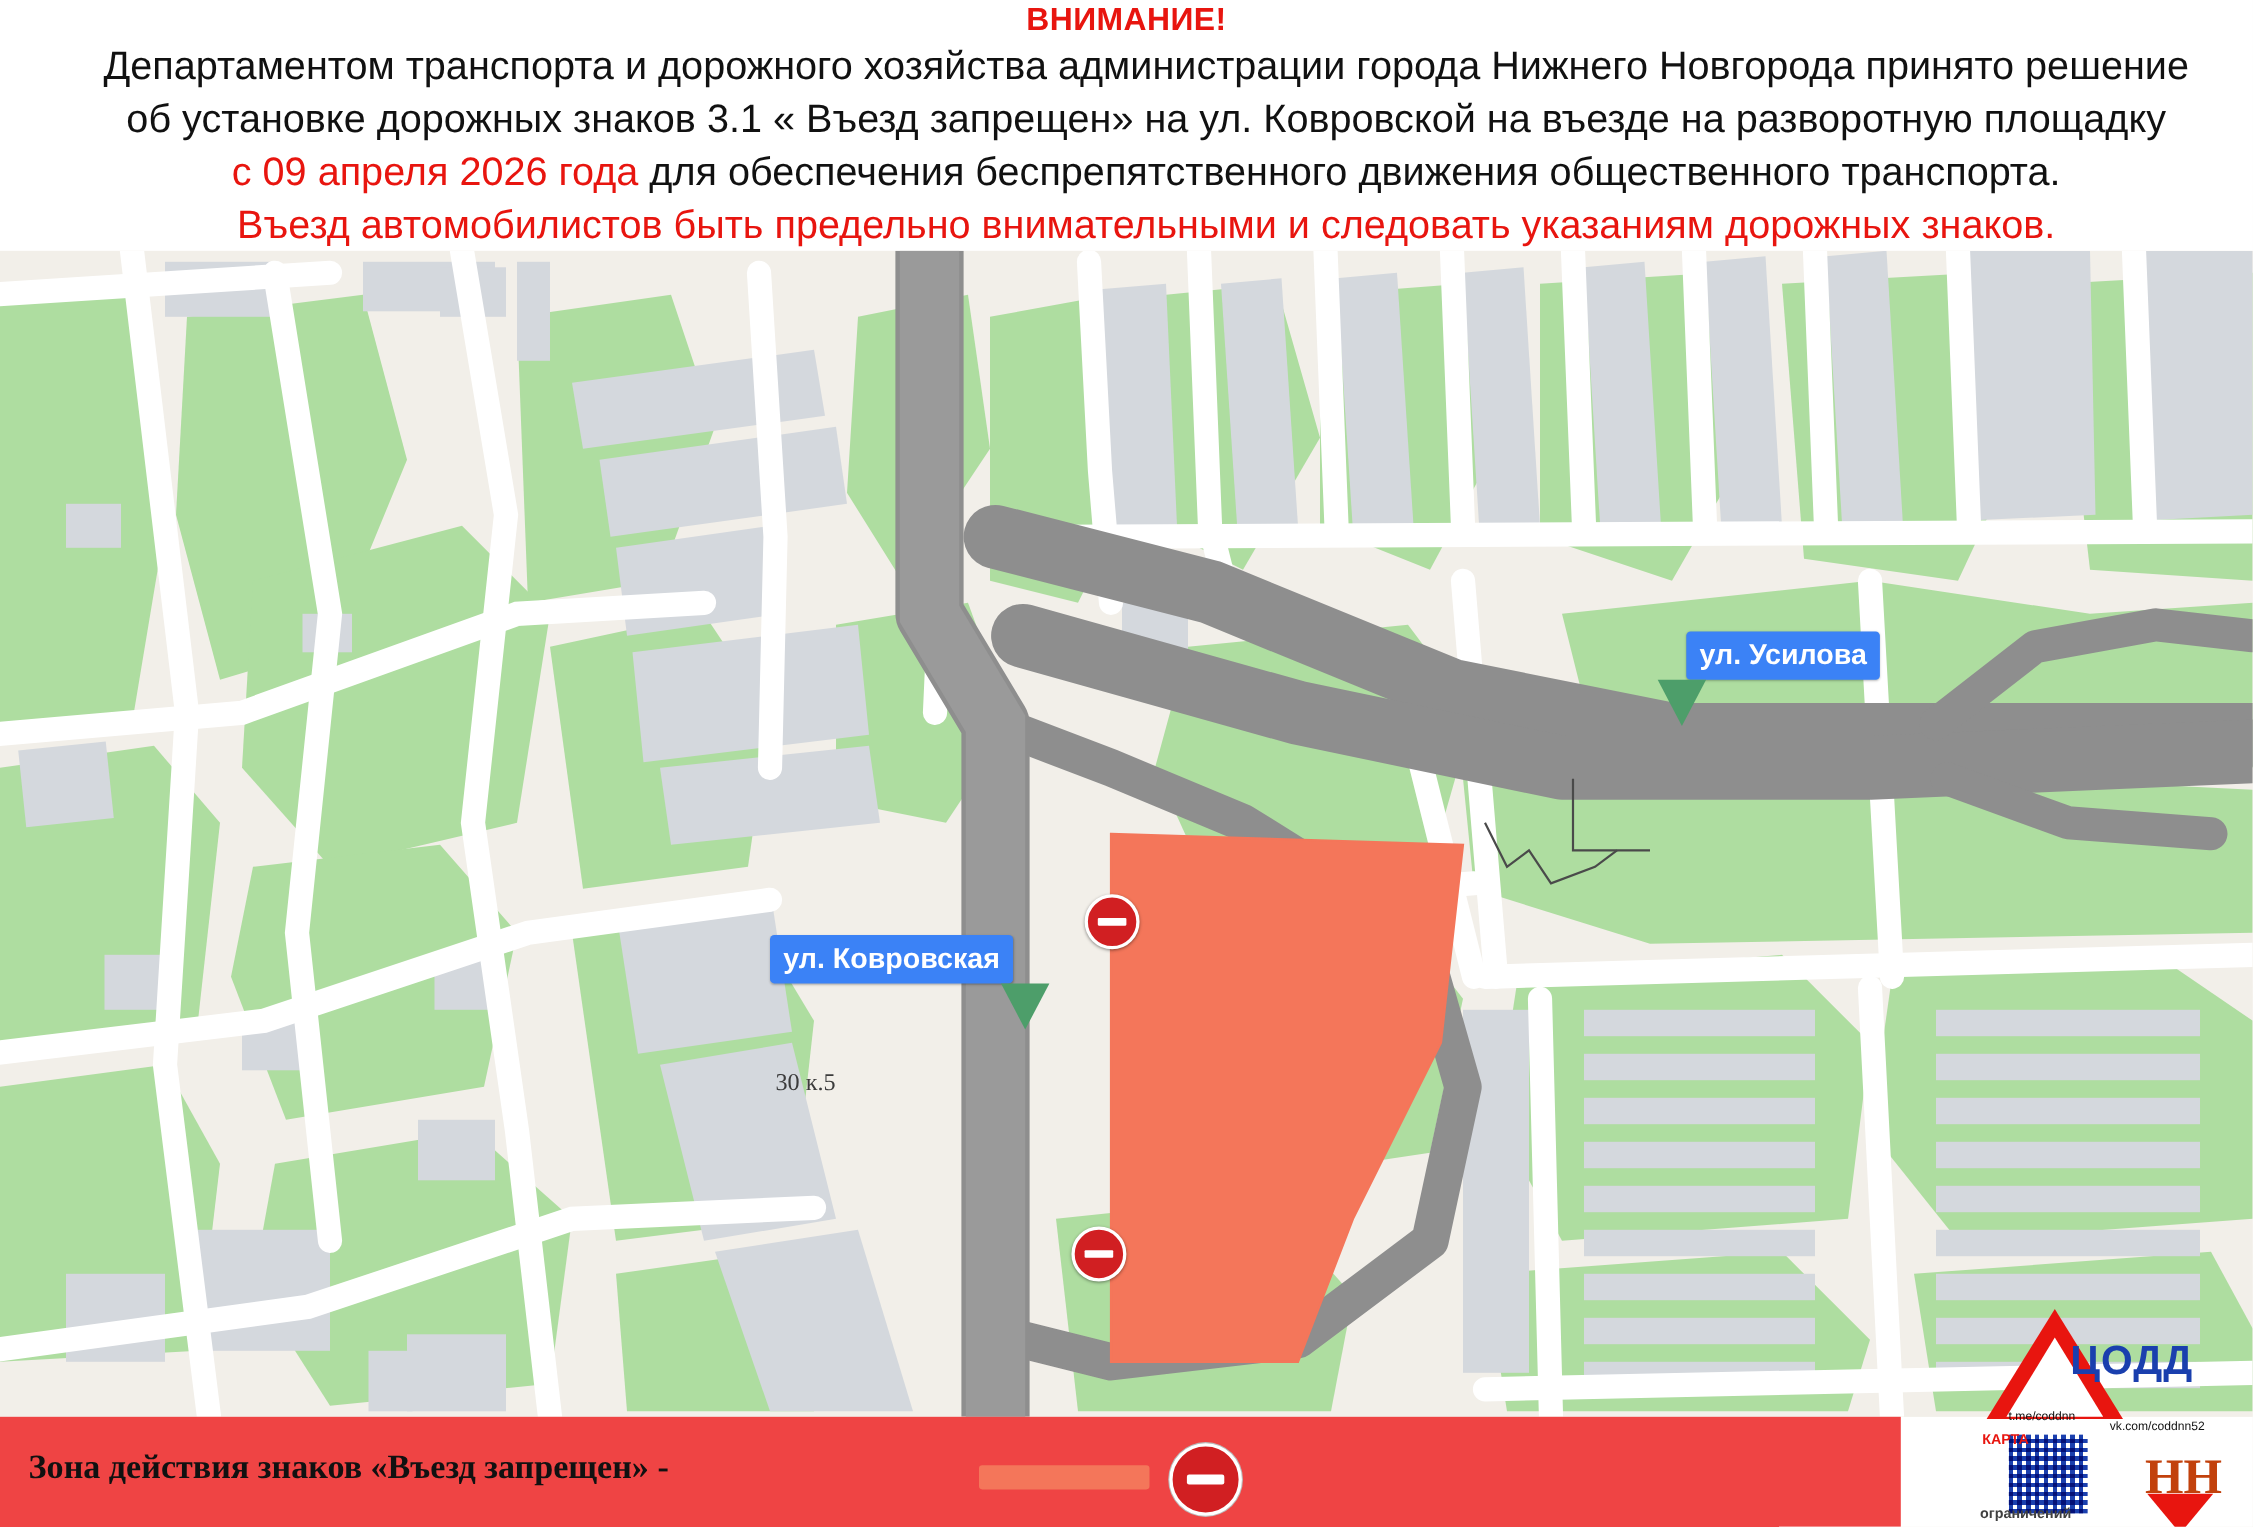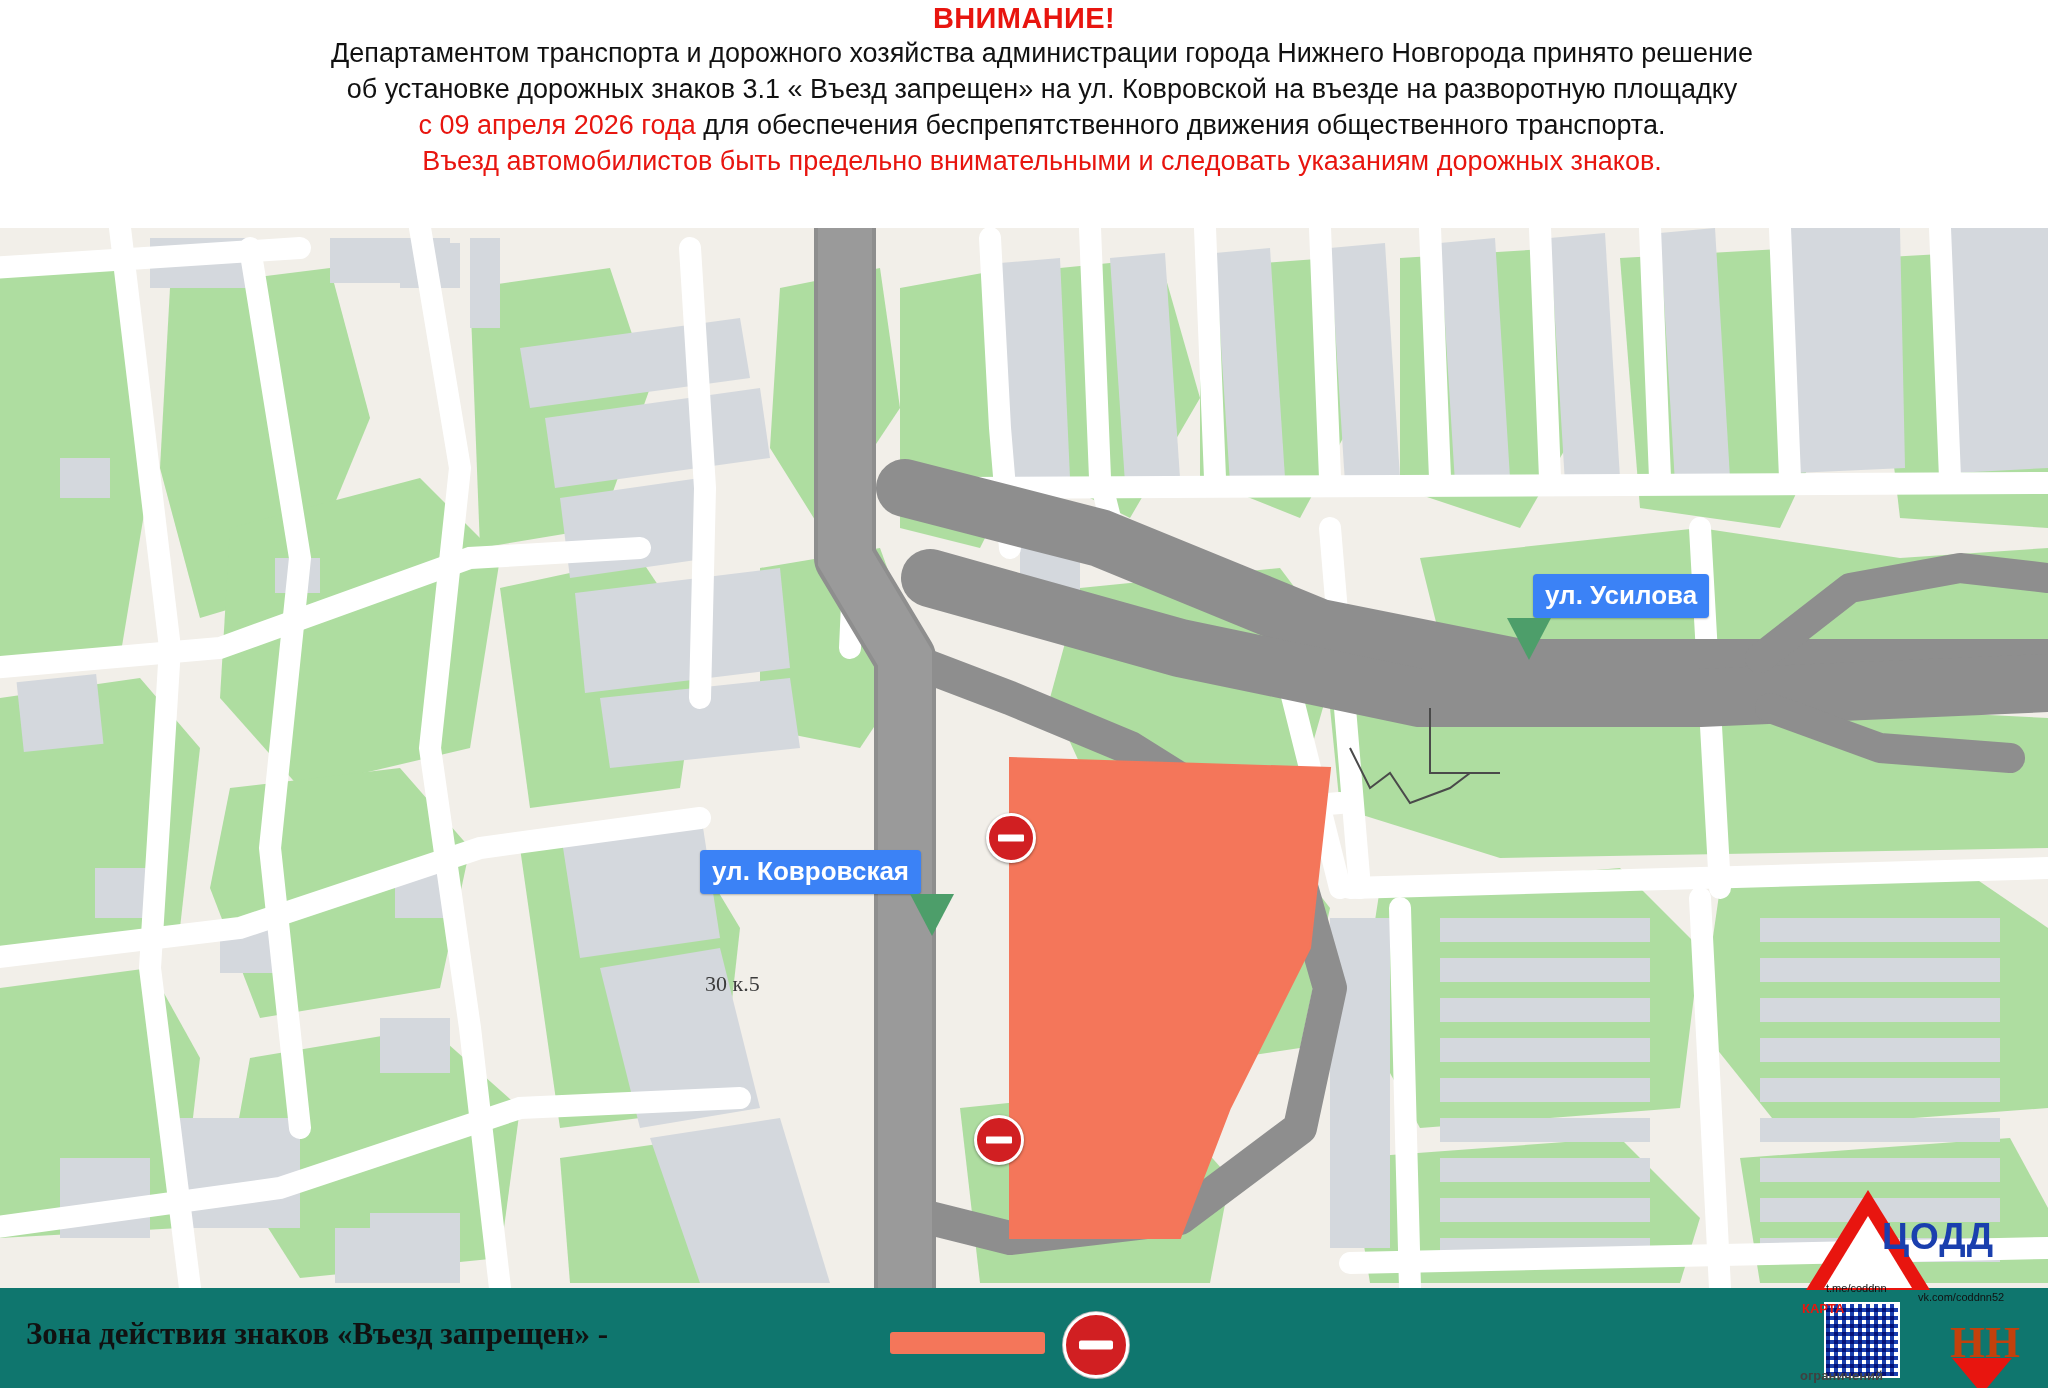--- a/index.html
+++ b/index.html
@@ -18,21 +18,21 @@
     box-sizing:border-box;
   }
   .notice .attention{
     color:#e8150f;
     font-size:29px;
     font-weight:600;
     letter-spacing:.4px;
     line-height:1.25;
   }
   .notice .line{
-    font-size:27px;
+    font-size:36px;
     color:#111111;
     line-height:1.33;
     white-space:nowrap;
     margin-left:36px;
   }
   .notice .line.red{color:#e8150f;}
   .notice .seg-red{color:#e8150f;}
   
   .map{
     position:absolute;left:0;top:228px;width:2048px;height:1060px;
@@ -72,22 +72,22 @@
     border:3px solid #ffffff;
     box-shadow:0 1px 3px rgba(0,0,0,.45);
   }
   .sign-noentry::after{
     content:"";position:absolute;left:50%;top:50%;
     transform:translate(-50%,-50%);
     width:26px;height:7px;background:#ffffff;border-radius:1px;
   }
   
   .legend{
-    position:absolute;left:0;top:1288px;width:2048px;height:100px;
-    background:#0f766e;
+    position:absolute;left:0;top:1288px;width:1728px;height:100px;
+    background:#ef4444;
   }
   .legend-text{
     position:absolute;left:26px;top:28px;
     font-size:31px;font-weight:700;color:#111111;
     font-family:"Liberation Serif", serif;
     white-space:nowrap;
   }
   .legend-swatch{
     position:absolute;left:890px;top:44px;width:155px;height:22px;
     background:#f4765a;border-radius:3px;

